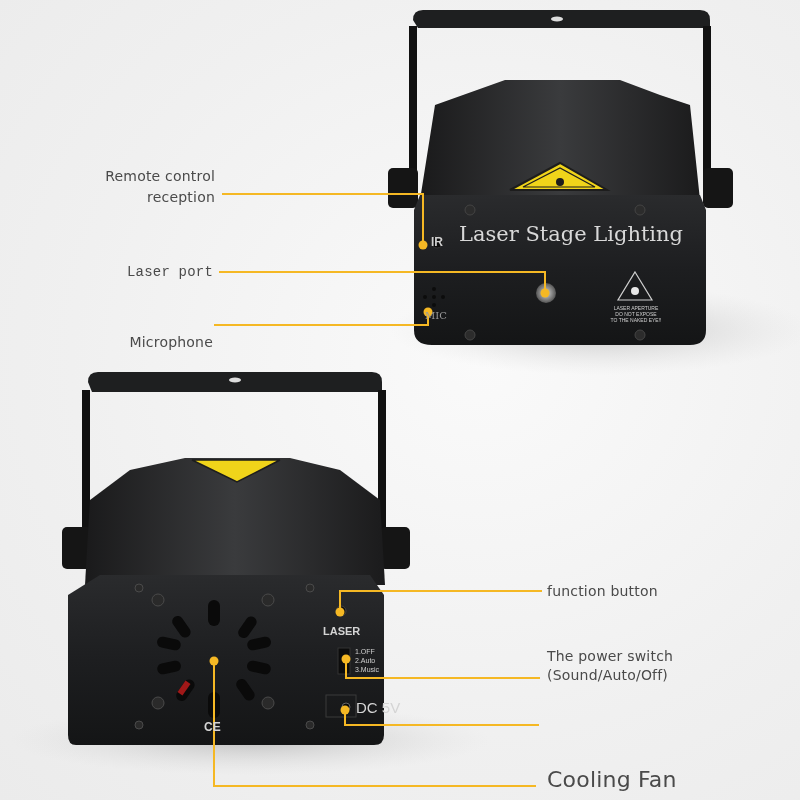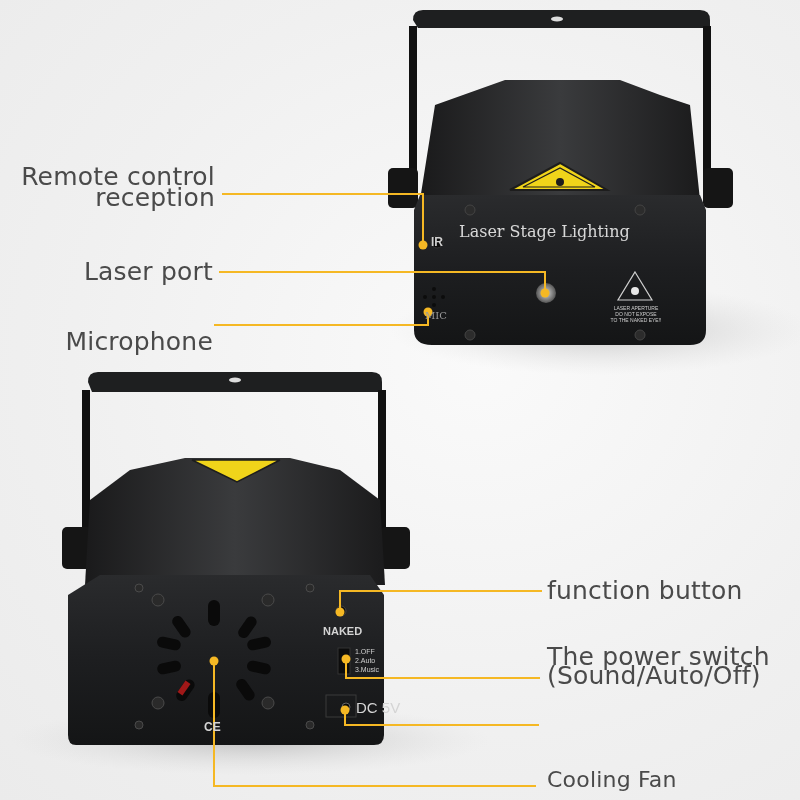--- a/index.html
+++ b/index.html
@@ -1,19 +1,19 @@
 <!DOCTYPE html>
 <html><head>
 <meta charset="utf-8">
 <style>
   html, body { margin:0; padding:0; }
   body { width:800px; height:800px; overflow:hidden; background:#f1f1f1; position:relative; font-family:"DejaVu Sans", sans-serif; }
   .canvas { position:absolute; left:0; top:0; width:800px; height:800px;
     background: radial-gradient(ellipse at 60% 45%, #fafafa 0%, #f0f0f0 60%, #ebebeb 100%); }
-  .label { position:absolute; color:#4a4a4a; font-size:25px; letter-spacing:0.2px; line-height:20px; white-space:nowrap; }
+  .label { position:absolute; color:#4a4a4a; font-size:14px; letter-spacing:0.2px; line-height:20px; white-space:nowrap; }
   .label.right { text-align:right; }
   svg.overlay { position:absolute; left:0; top:0; }
   .lsl-text { font-family:"DejaVu Serif", serif; }
   .small { font-family:"Liberation Sans", sans-serif; }
 </style>
 </head>
 <body>
 
 <div class="canvas">
 
@@ -149,43 +149,43 @@
       <circle cx="423" cy="245" r="4.5"></circle>
       <circle cx="545" cy="293" r="4.5"></circle>
       <circle cx="428" cy="312" r="4.5"></circle>
       <circle cx="340" cy="612" r="4.5"></circle>
       <circle cx="346" cy="659" r="4.5"></circle>
       <circle cx="345" cy="710" r="4.5"></circle>
       <circle cx="214" cy="661" r="4.5"></circle>
     </g>
   </svg>
 
-  <div class="lsl-text" style="position:absolute;left:459px;top:222px;font-size:16px;color:#d8d8d8;">Laser Stage Lighting</div>
+  <div class="lsl-text" style="position:absolute;left:459px;top:222px;font-size:21px;color:#d8d8d8;">Laser Stage Lighting</div>
   <div class="small" style="position:absolute;left:431px;top:235px;font-size:12px;font-weight:bold;color:#d0d0d0;">IR</div>
   <div class="lsl-text" style="position:absolute;left:425px;top:310px;font-size:10px;color:#9a9a9a;text-align:center;">MIC</div>
   <div class="small" style="position:absolute;left:608px;top:305px;width:56px;text-align:center;font-size:5px;line-height:6px;color:#d0d0d0;">
     <div>LASER APERTURE</div>
     <div>DO NOT EXPOSE</div>
     <div>TO THE NAKED EYE!!</div>
   </div>
 
-  <div class="small" style="position:absolute;left:323px;top:625px;font-size:11px;font-weight:bold;color:#d4d4d4;">NAKED</div>
+  <div class="small" style="position:absolute;left:323px;top:625px;font-size:11px;font-weight:bold;color:#d4d4d4;">LASER</div>
   <div class="small" style="position:absolute;left:355px;top:647px;font-size:7px;line-height:9px;color:#cfcfcf;">
     <div>1.OFF</div>
     <div>2.Auto</div>
     <div>3.Music</div>
   </div>
   <div class="small" style="position:absolute;left:356px;top:699px;font-size:15px;color:#d4d4d4;">DC 5V</div>
   <div class="small" style="position:absolute;left:204px;top:720px;font-size:12px;font-weight:bold;color:#d4d4d4;">CE</div>
 
   <div class="label right" style="right:585px;top:166px;line-height:21px;">
     <div>Remote control</div>
     <div>reception</div>
   </div>
-  <div class="label right" style="right:587px;top:262px;">
+  <div class="label right" style="right:587px;top:262px;font-family:Liberation Mono, monospace;">
     <div>Laser port</div>
   </div>
   <div class="label right" style="right:587px;top:332px;margin-left:32px;">
     <div>Microphone</div>
   </div>
 
   <div class="label" style="left:547px;top:581px;text-align:center;">
     <div>function button</div>
   </div>
   <div class="label" style="left:547px;top:647px;line-height:19px;">

